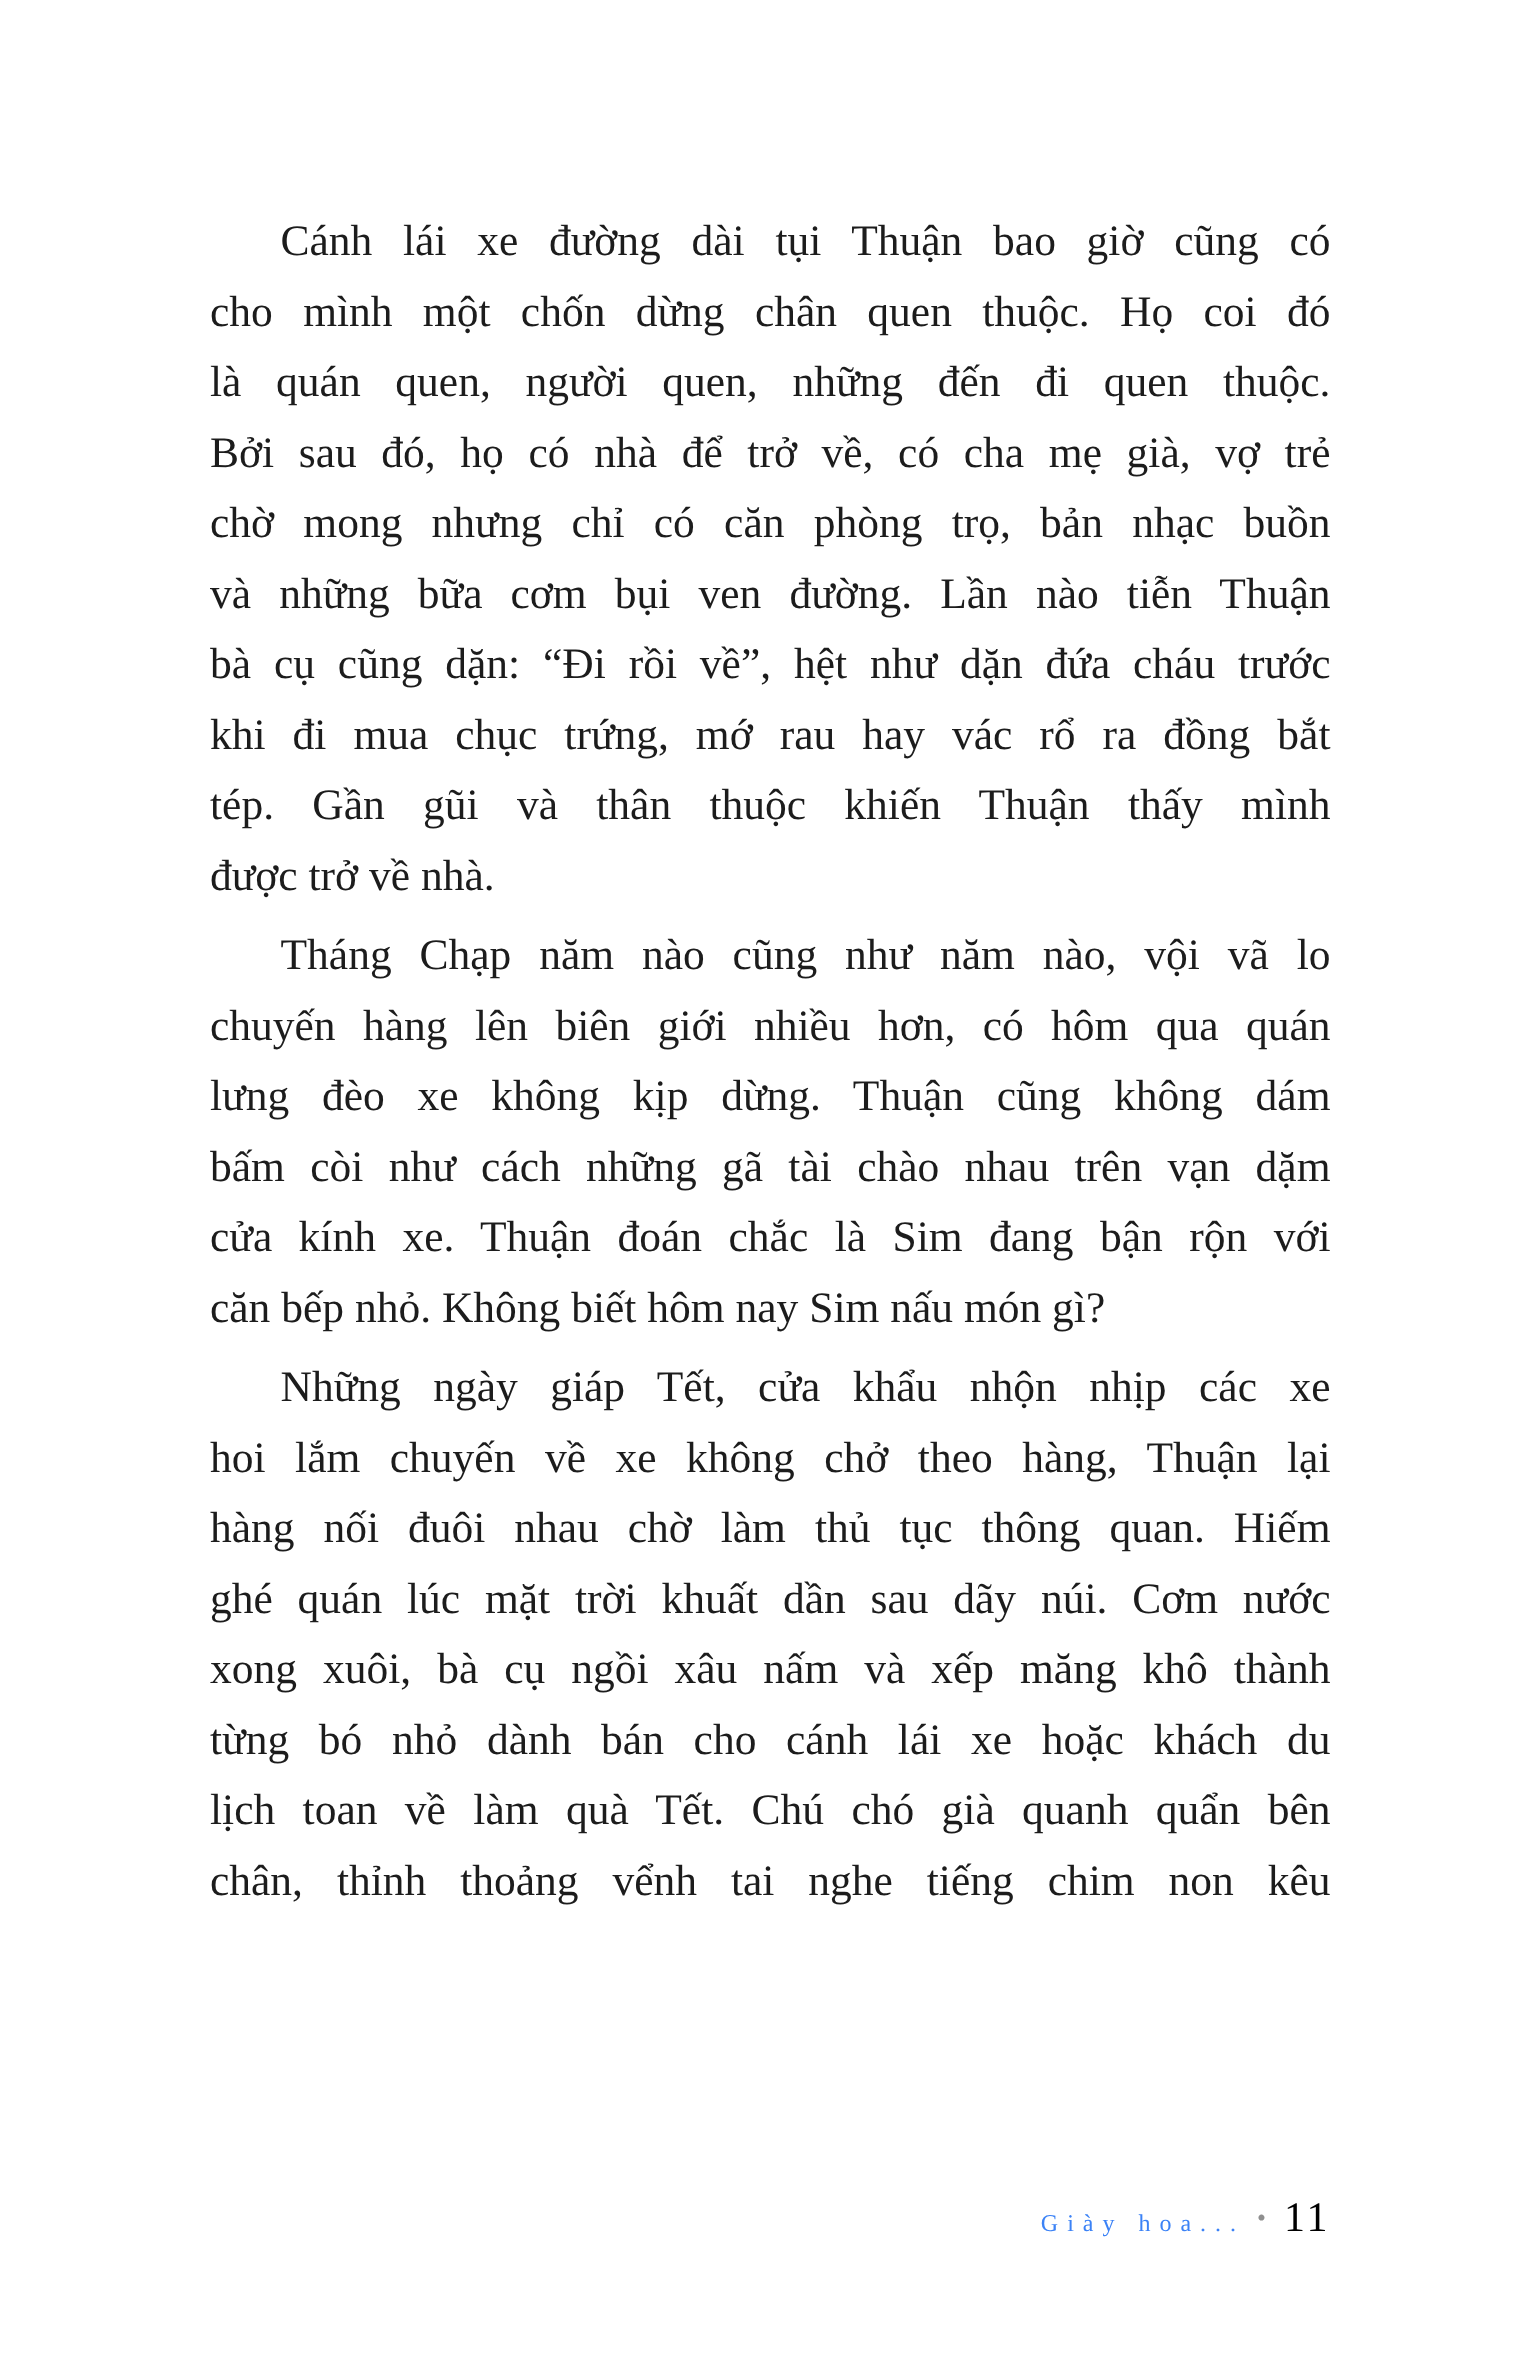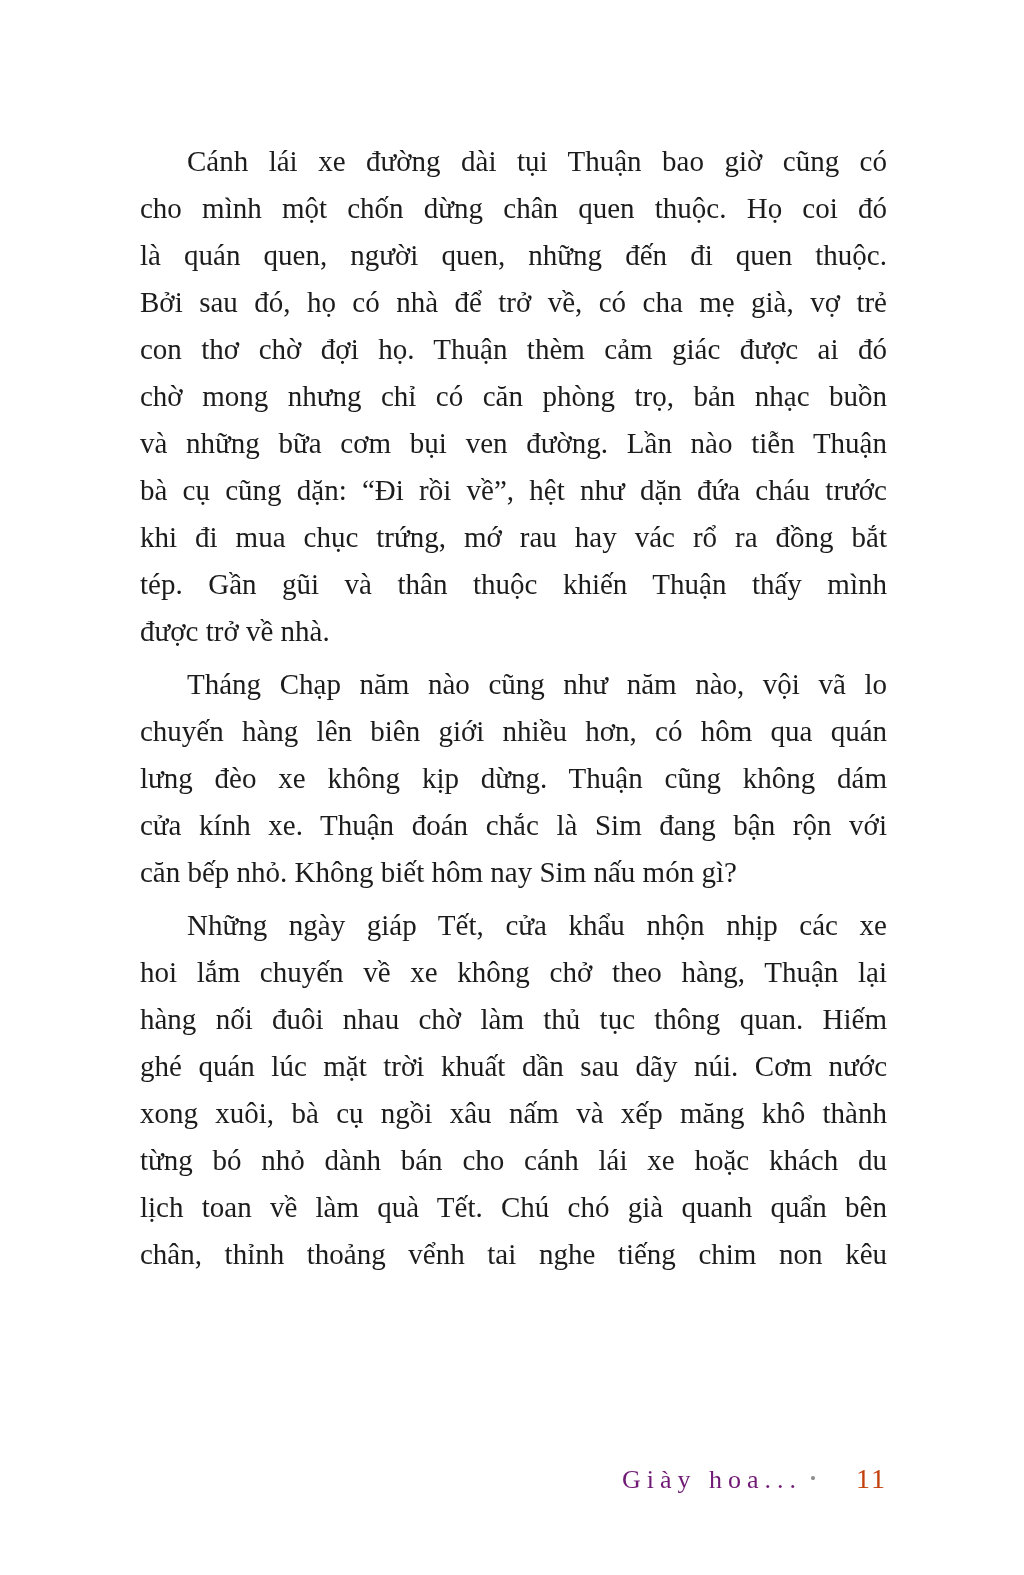--- a/index.html
+++ b/index.html
@@ -50,60 +50,59 @@
   }
   .footer {
     position: absolute;
     right: 137px;
     top: 1463px;
     display: flex;
     align-items: baseline;
     white-space: nowrap;
   }
   .running-title {
-    font-size: 26px;
+    font-size: 16px;
     letter-spacing: 6px;
-    color: #701a75;
+    color: #3b82f6;
   }
   .footer-bullet {
     color: #8f8f8f;
     font-size: 17px;
     margin: 0 12px 0 8px;
     align-self: center;
   }
   .page-number {
     font-size: 28px;
     letter-spacing: 2px;
-    color: #c2410c;
-    margin-left: 28px;
+    color: #000000;
   }
 </style>
 </head>
 <body>
 
 <div class="page">
 
   <div class="text-block">
       <div class="paragraph">
         <div class="line first">Cánh lái xe đường dài tụi Thuận bao giờ cũng có</div>
         <div class="line">cho mình một chốn dừng chân quen thuộc. Họ coi đó</div>
         <div class="line">là quán quen, người quen, những đến đi quen thuộc.</div>
         <div class="line">Bởi sau đó, họ có nhà để trở về, có cha mẹ già, vợ trẻ</div>
-        <div class="line">con thơ chờ đợi họ. Thuận thèm cảm giác được ai đó</div>
         <div class="line">chờ mong nhưng chỉ có căn phòng trọ, bản nhạc buồn</div>
         <div class="line">và những bữa cơm bụi ven đường. Lần nào tiễn Thuận</div>
         <div class="line">bà cụ cũng dặn: “Đi rồi về”, hệt như dặn đứa cháu trước</div>
         <div class="line">khi đi mua chục trứng, mớ rau hay vác rổ ra đồng bắt</div>
         <div class="line">tép. Gần gũi và thân thuộc khiến Thuận thấy mình</div>
         <div class="line last">được trở về nhà.</div>
       </div>
       <div class="paragraph">
         <div class="line first">Tháng Chạp năm nào cũng như năm nào, vội vã lo</div>
         <div class="line">chuyến hàng lên biên giới nhiều hơn, có hôm qua quán</div>
         <div class="line">lưng đèo xe không kịp dừng. Thuận cũng không dám</div>
+        <div class="line">bấm còi như cách những gã tài chào nhau trên vạn dặm</div>
         <div class="line">cửa kính xe. Thuận đoán chắc là Sim đang bận rộn với</div>
         <div class="line last">căn bếp nhỏ. Không biết hôm nay Sim nấu món gì?</div>
       </div>
       <div class="paragraph">
         <div class="line first">Những ngày giáp Tết, cửa khẩu nhộn nhịp các xe</div>
         <div class="line">hoi lắm chuyến về xe không chở theo hàng, Thuận lại</div>
         <div class="line">hàng nối đuôi nhau chờ làm thủ tục thông quan. Hiếm</div>
         <div class="line">ghé quán lúc mặt trời khuất dần sau dãy núi. Cơm nước</div>
         <div class="line">xong xuôi, bà cụ ngồi xâu nấm và xếp măng khô thành</div>
         <div class="line">từng bó nhỏ dành bán cho cánh lái xe hoặc khách du</div>

